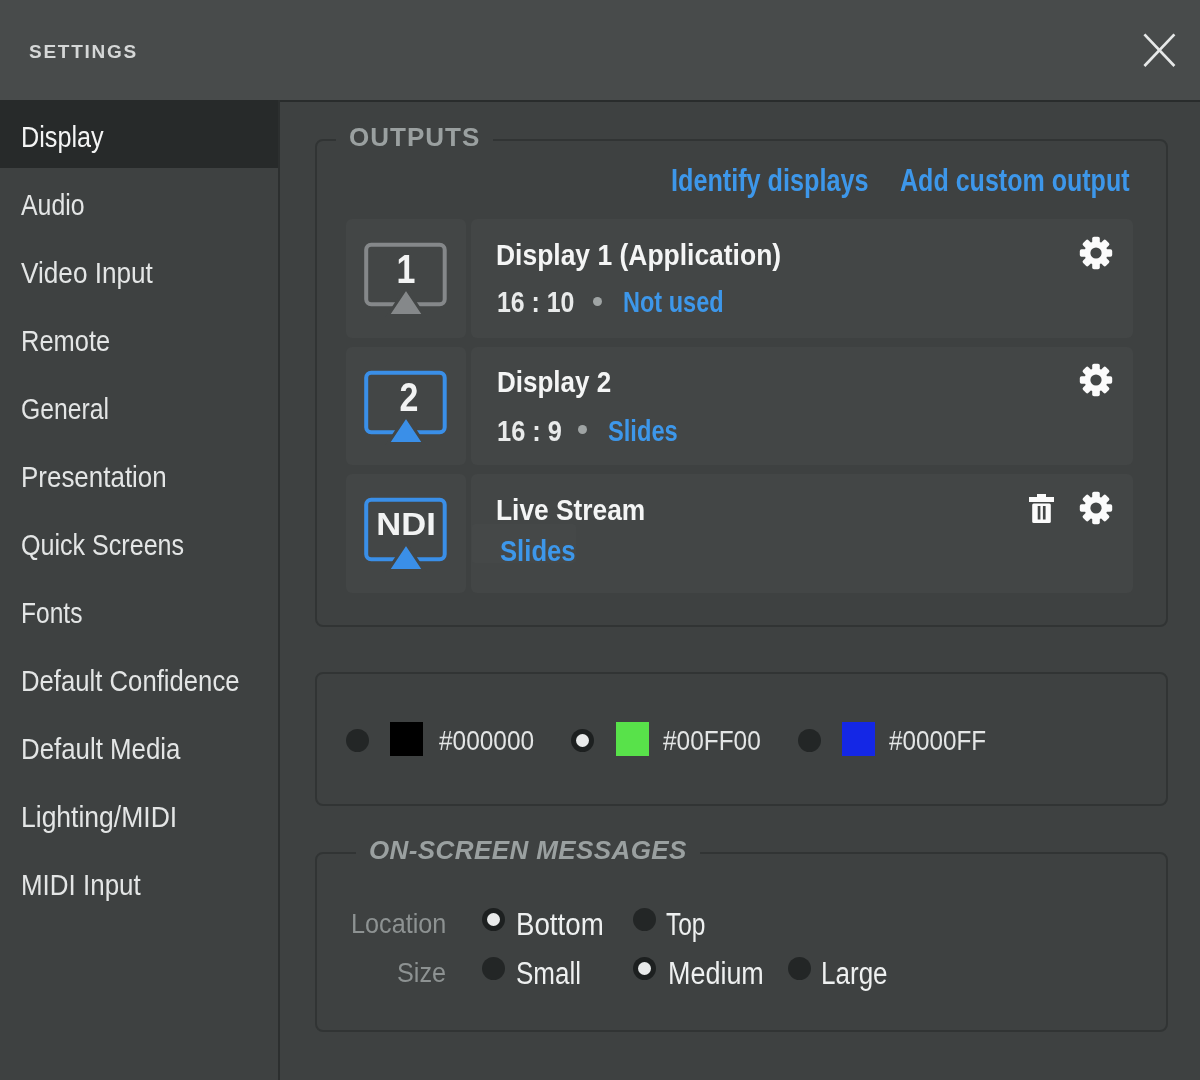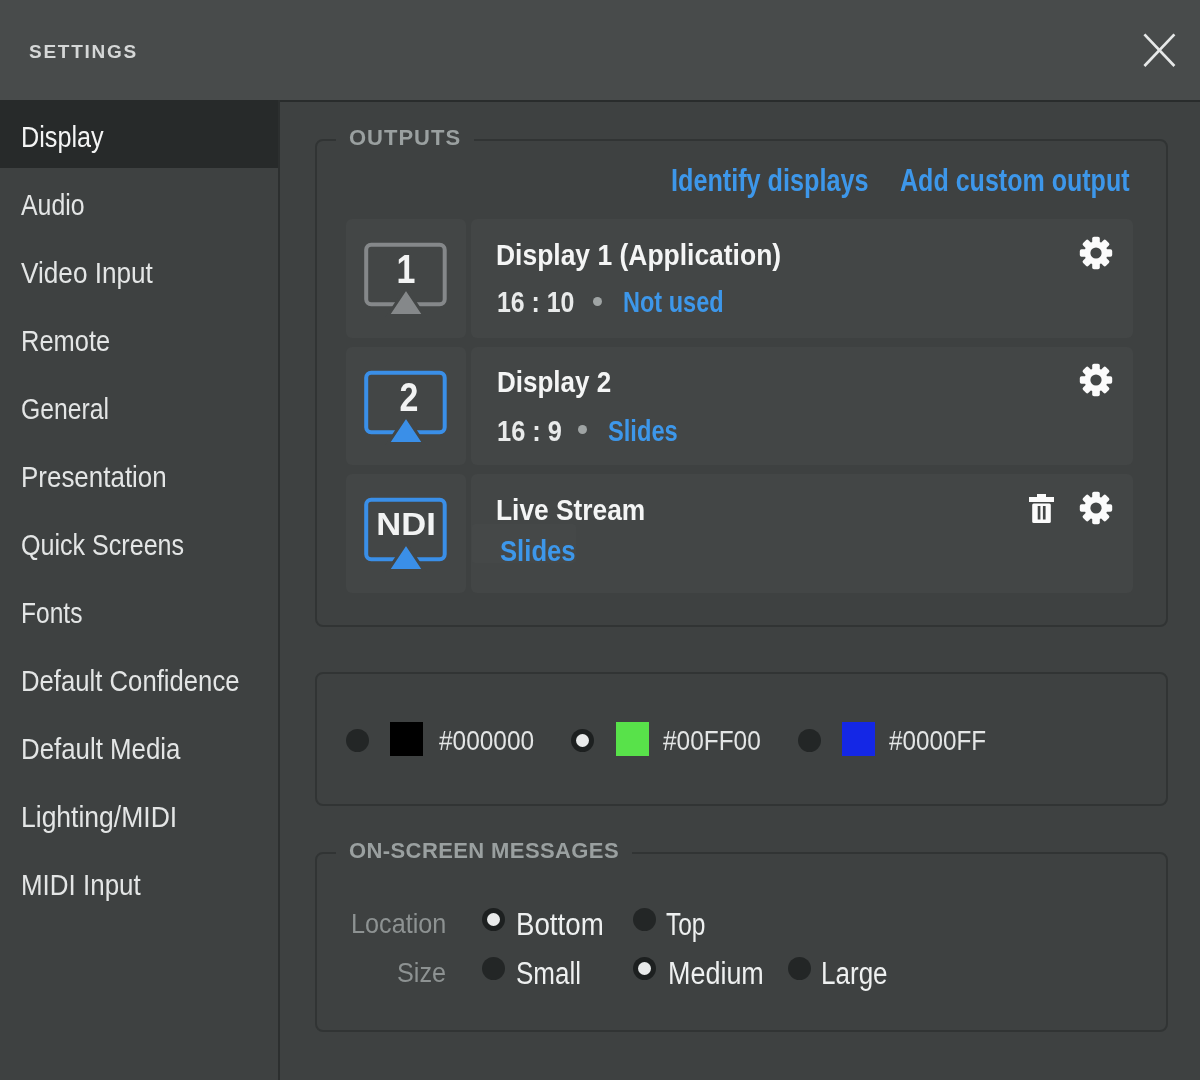--- a/index.html
+++ b/index.html
@@ -9,21 +9,21 @@
   .t { position:absolute; white-space:pre; transform-origin:left top; }
   #stage { position:relative; width:1200px; height:773px; }
 
   #header { left:0; top:0; width:1200px; height:102px; background:#484b4b;
     border-bottom:2px solid #292c2c; }
 
   .side { left:21px; font-size:29px; line-height:68px; color:#e3e5e5; padding-top:3px; }
 
   .panel { left:315px; width:853px; border:2px solid #313434; border-radius:8px; }
   .legend { position:absolute; background:#3e4141; padding:0 13px;
-    font-size:22px; font-weight:bold; letter-spacing:0.4px; color:#9aa0a0;
+    font-size:26px; font-weight:bold; letter-spacing:0.4px; color:#9aa0a0;
     line-height:19px; white-space:pre; }
 
   .iconbox { width:120px; height:118.5px; background:#434646; border-radius:6px; }
   .rowbox { left:471px; width:662px; height:118.5px; background:#434646; border-radius:6px; }
 
   .b29 { font-size:29px; font-weight:bold; line-height:29px; }
   .blue { color:#3d97ea; }
   .wht { color:#f4f5f5; }
   .sub { color:#e8eaea; }
   .dot { position:absolute; width:9px; height:9px; border-radius:50%; background:#9fa4a4; }
@@ -168,21 +168,21 @@
   <div class="swatch" style="left:390px; background:#000000;"></div>
   <div class="t hex" style="left:439.2px; top:726.5px; transform:scaleX(0.872);">#000000</div>
   <div class="radio sel" style="left:570.5px; top:729.3px;"></div>
   <div class="swatch" style="left:615.8px; background:#58e24a;"></div>
   <div class="t hex" style="left:663.4px; top:726.5px; transform:scaleX(0.872);">#00FF00</div>
   <div class="radio" style="left:797.8px; top:729.3px;"></div>
   <div class="swatch" style="left:841.8px; background:#1427e6;"></div>
   <div class="t hex" style="left:888.9px; top:726.5px; transform:scaleX(0.866);">#0000FF</div>
 
   <div class="abs panel" style="top:851.5px; height:180.5px;"></div>
-  <div class="legend" style="left:336px; top:840.5px;">ON-SCREEN MESSAGES</div>
+  <div class="legend" style="left:356px; top:840.5px;font-style:italic;">ON-SCREEN MESSAGES</div>
   <div class="t mlab" style="left:351px; top:910.2px; transform:scaleX(0.9);">Location</div>
   <div class="radio sel" style="left:481.7px; top:908.2px;"></div>
   <div class="t rlab" style="left:515.5px; top:909px; transform:scaleX(0.893);">Bottom</div>
   <div class="radio" style="left:633.2px; top:908.2px;"></div>
   <div class="t rlab" style="left:666px; top:909px; transform:scaleX(0.79);">Top</div>
 
   <div class="t mlab" style="left:397px; top:959.2px; transform:scaleX(0.9);">Size</div>
   <div class="radio" style="left:481.7px; top:957.4px;"></div>
   <div class="t rlab" style="left:515.5px; top:958.2px; transform:scaleX(0.839);">Small</div>
   <div class="radio sel" style="left:633.2px; top:957.4px;"></div>

